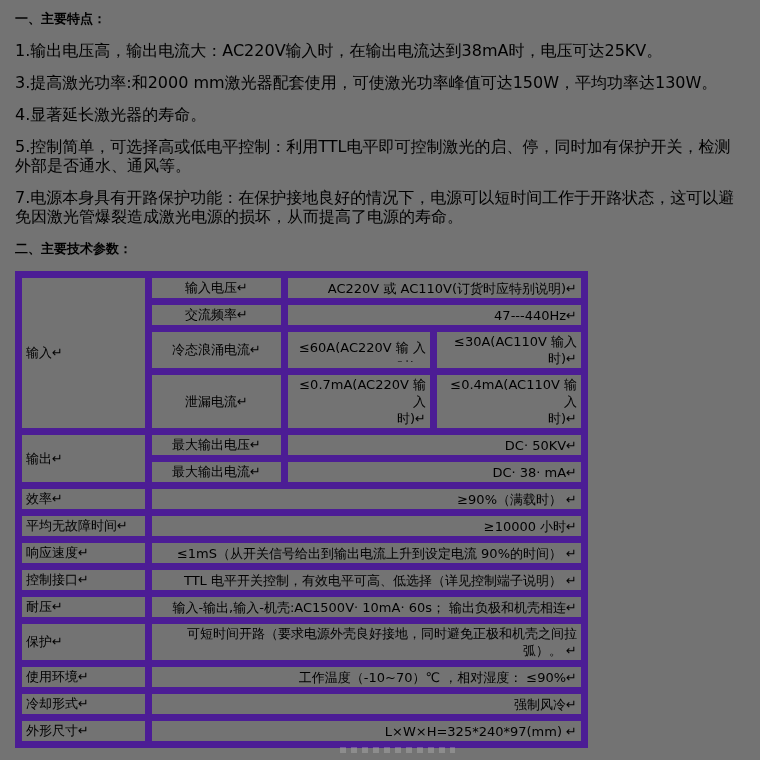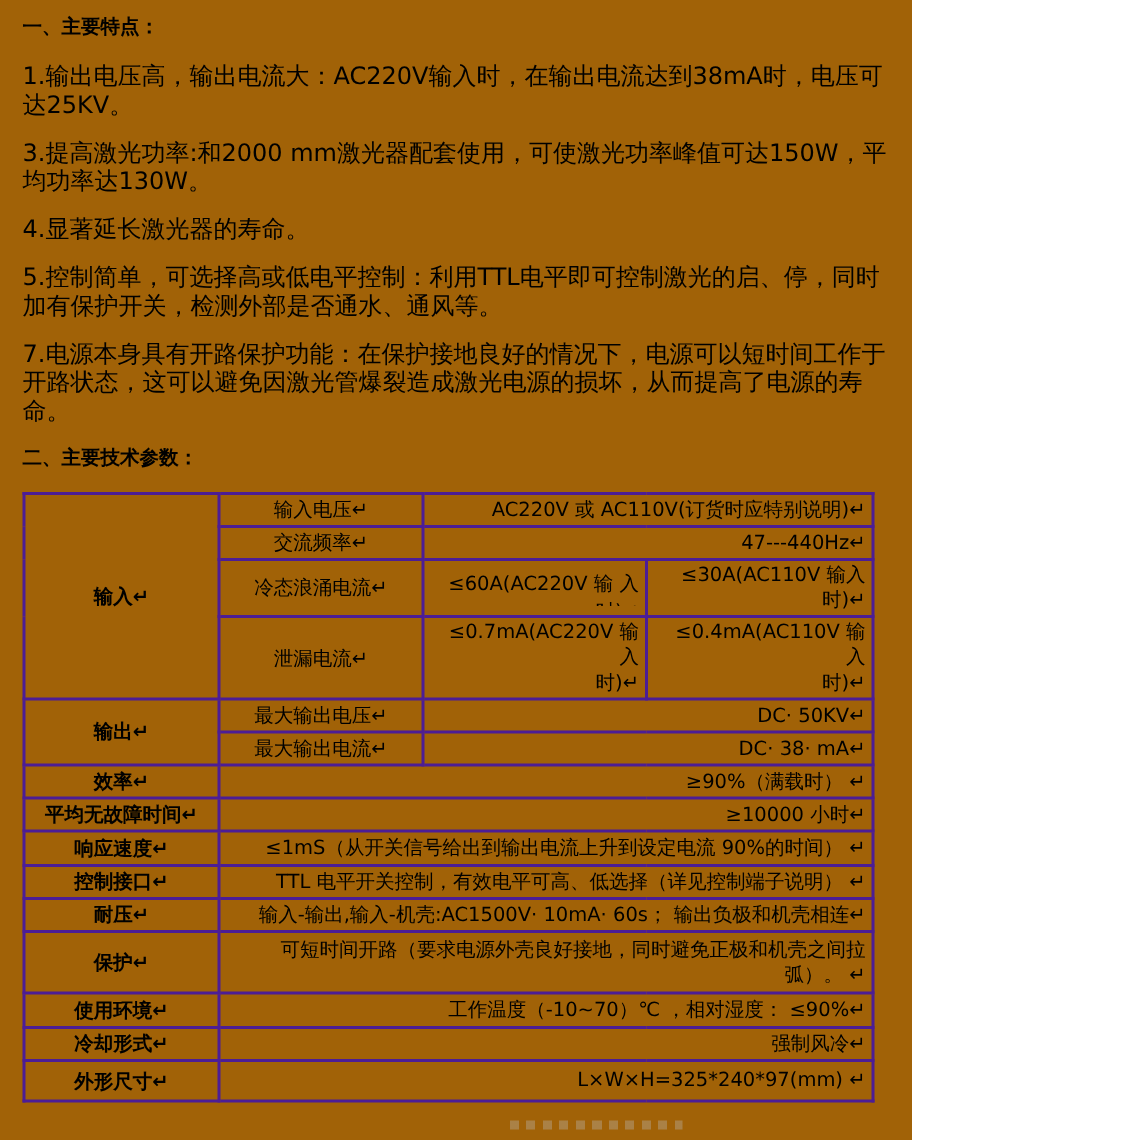--- a/index.html
+++ b/index.html
@@ -4,23 +4,23 @@
 <style>
   html, body {
     margin: 0;
     padding: 0;
     background: #ffffff;
     color: #000000;
     font-family: "DejaVu Sans", sans-serif;
   }
   .page {
     position: relative;
-    width: 608px;
+    width: 760px;
     height: 760px;
-    background: #a16207;
+    background: #737373;
     overflow: hidden;
   }
   .doc {
     padding: 9px 15px 0 15px;
     font-size: 13px;
   }
   .sec-heading {
     font-weight: bold;
     font-size: 13px;
     line-height: 19px;
@@ -33,28 +33,27 @@
   }
   .params-table {
     border-collapse: collapse;
     margin-top: 5px;
     margin-left: 0px;
     width: 566px;
     table-layout: fixed;
     font-size: 13px;
   }
   .params-table td {
-    border: 2px solid #4c1d95;
+    border: 7px solid #4c1d95;
     padding: 1px 4px;
     vertical-align: middle;
     overflow: hidden;
   }
   td.cat {
-    text-align: center;
-    font-weight: bold;
+    font-weight: normal;
   }
   td.sub {
     text-align: center;
     font-weight: normal;
   }
   td.val {
     text-align: right;
     white-space: pre-line;
     line-height: 17px;
   }

